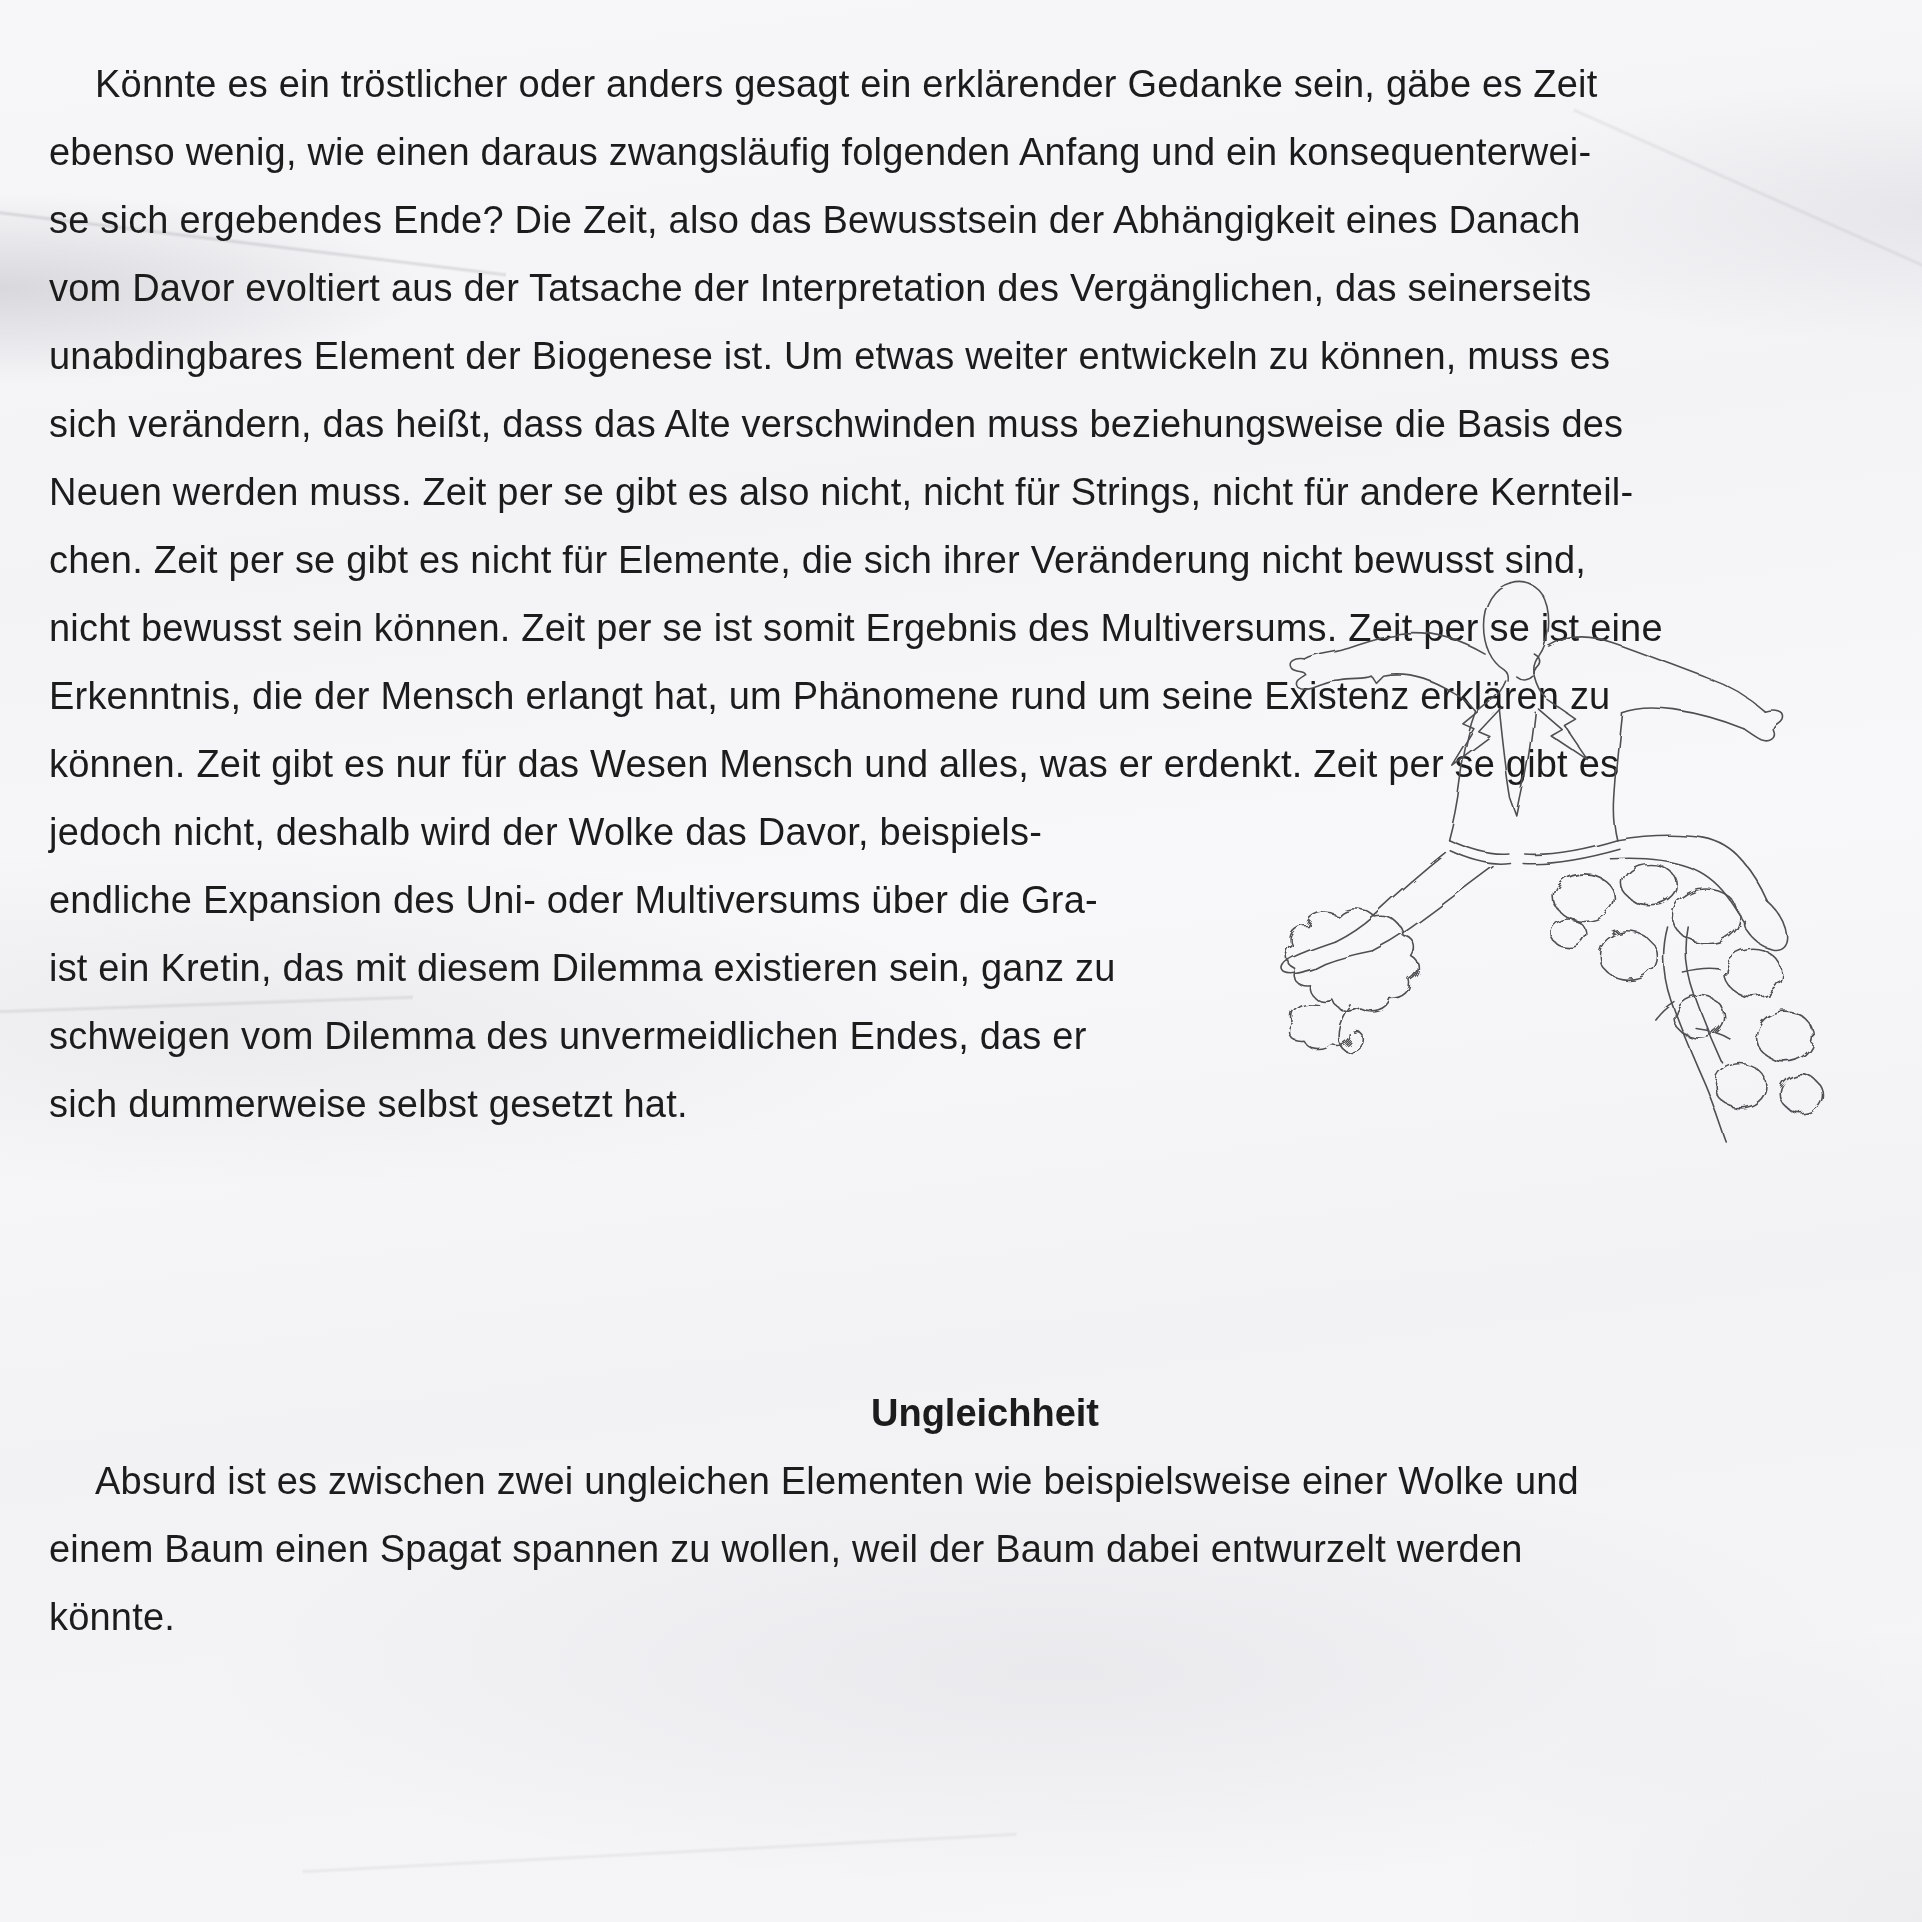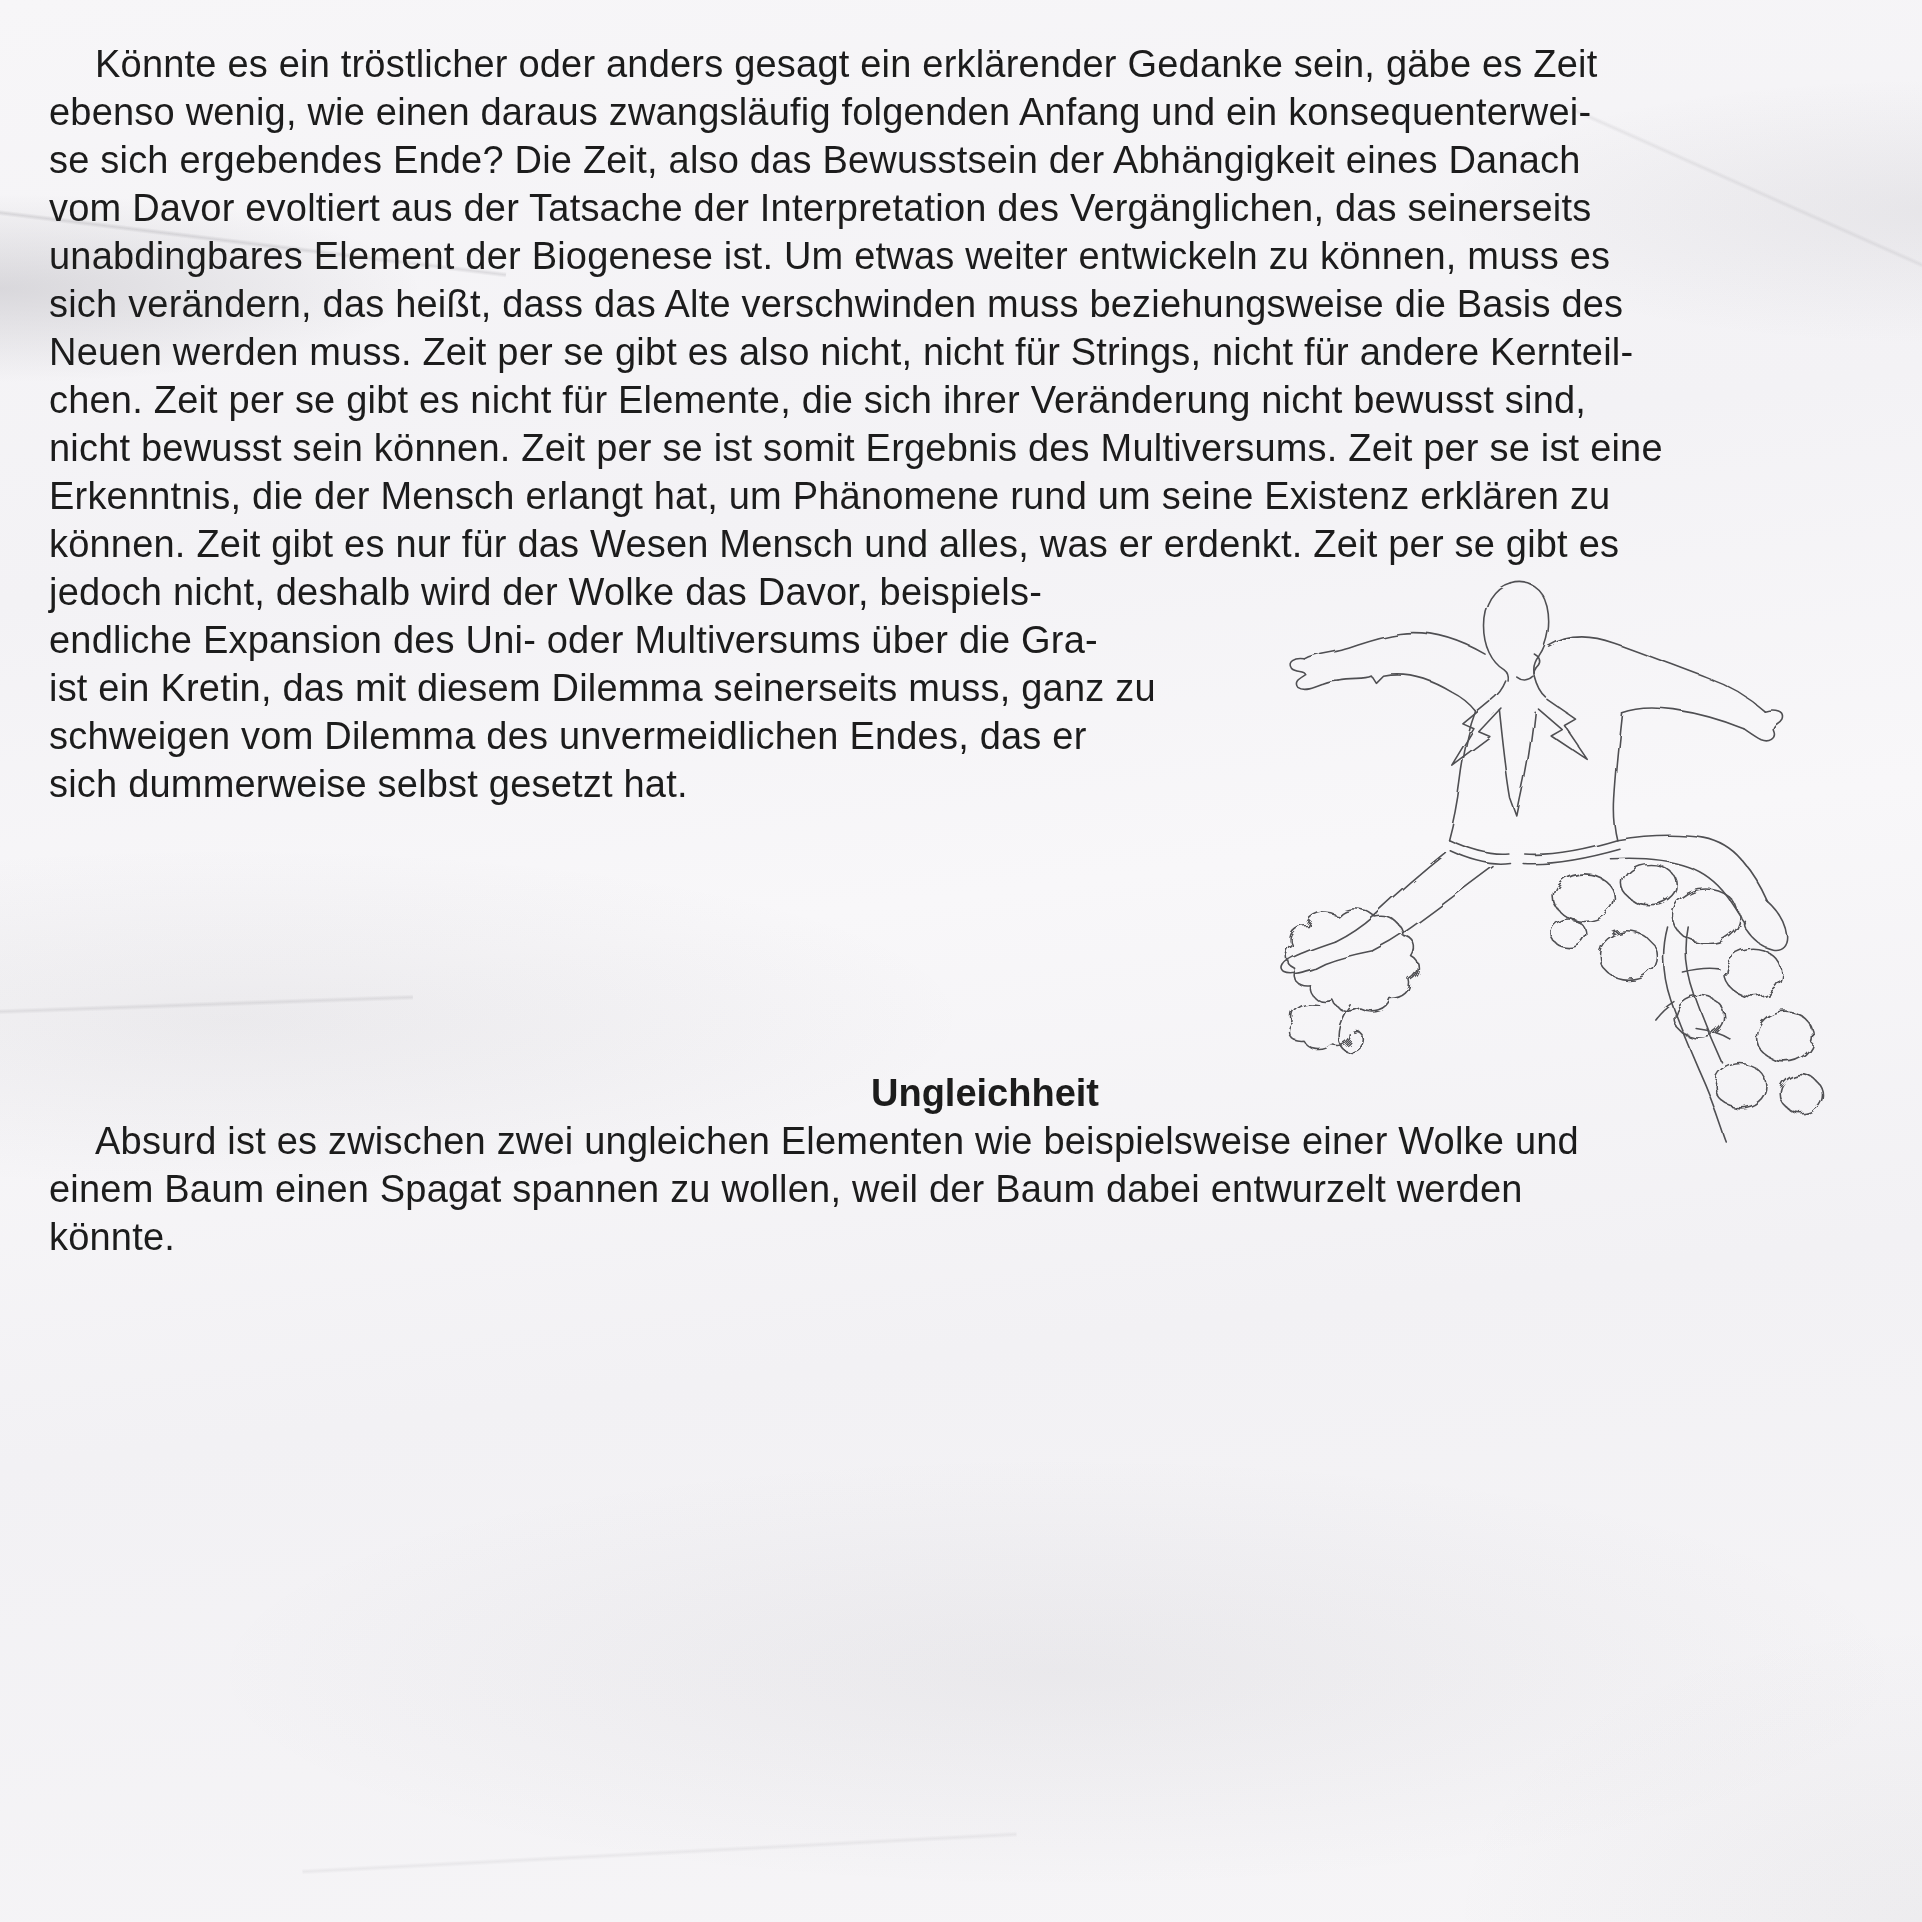--- a/index.html
+++ b/index.html
@@ -28,20 +28,21 @@
   .crease.c4{left:302px;top:1850px;width:715px;height:6.4px;transform:rotate(-3deg);
     background:linear-gradient(to bottom,transparent,rgba(40,38,48,0.06),transparent);}
 
   .content{position:absolute;left:49px;top:40px;width:1826px;}
   .line{
     font-size:38px;
     line-height:48px;
     height:48px;
     white-space:nowrap;
     letter-spacing:0.2px;
+    margin-top:20px;
   }
   .para-indent .line:first-child{text-indent:46px;}
   .narrow{width:1191px;}
   .heading{
     margin-top:261px;
     font-size:38px;line-height:48px;font-weight:bold;
     text-indent:46px;
     text-align:center;
   }
   .illustration{
@@ -72,21 +73,21 @@
         <div class="line">sich verändern, das heißt, dass das Alte verschwinden muss beziehungsweise die Basis des</div>
         <div class="line">Neuen werden muss. Zeit per se gibt es also nicht, nicht für Strings, nicht für andere Kernteil-</div>
         <div class="line">chen. Zeit per se gibt es nicht für Elemente, die sich ihrer Veränderung nicht bewusst sind,</div>
         <div class="line">nicht bewusst sein können. Zeit per se ist somit Ergebnis des Multiversums. Zeit per se ist eine</div>
         <div class="line">Erkenntnis, die der Mensch erlangt hat, um Phänomene rund um seine Existenz erklären zu</div>
         <div class="line">können. Zeit gibt es nur für das Wesen Mensch und alles, was er erdenkt. Zeit per se gibt es</div>
       </div>
     <div class="para narrow">
         <div class="line">jedoch nicht, deshalb wird der Wolke das Davor, beispiels-</div>
         <div class="line">endliche Expansion des Uni- oder Multiversums über die Gra-</div>
-        <div class="line">ist ein Kretin, das mit diesem Dilemma seinerseits muss, ganz zu</div>
+        <div class="line">ist ein Kretin, das mit diesem Dilemma existieren sein, ganz zu</div>
         <div class="line">schweigen vom Dilemma des unvermeidlichen Endes, das er</div>
         <div class="line">sich dummerweise selbst gesetzt hat.</div>
       </div>
     <div class="heading">Ungleichheit</div>
     <div class="para para-indent">
         <div class="line">Absurd ist es zwischen zwei ungleichen Elementen wie beispielsweise einer Wolke und</div>
         <div class="line">einem Baum einen Spagat spannen zu wollen, weil der Baum dabei entwurzelt werden</div>
         <div class="line">könnte.</div>
       </div>
   </div>

